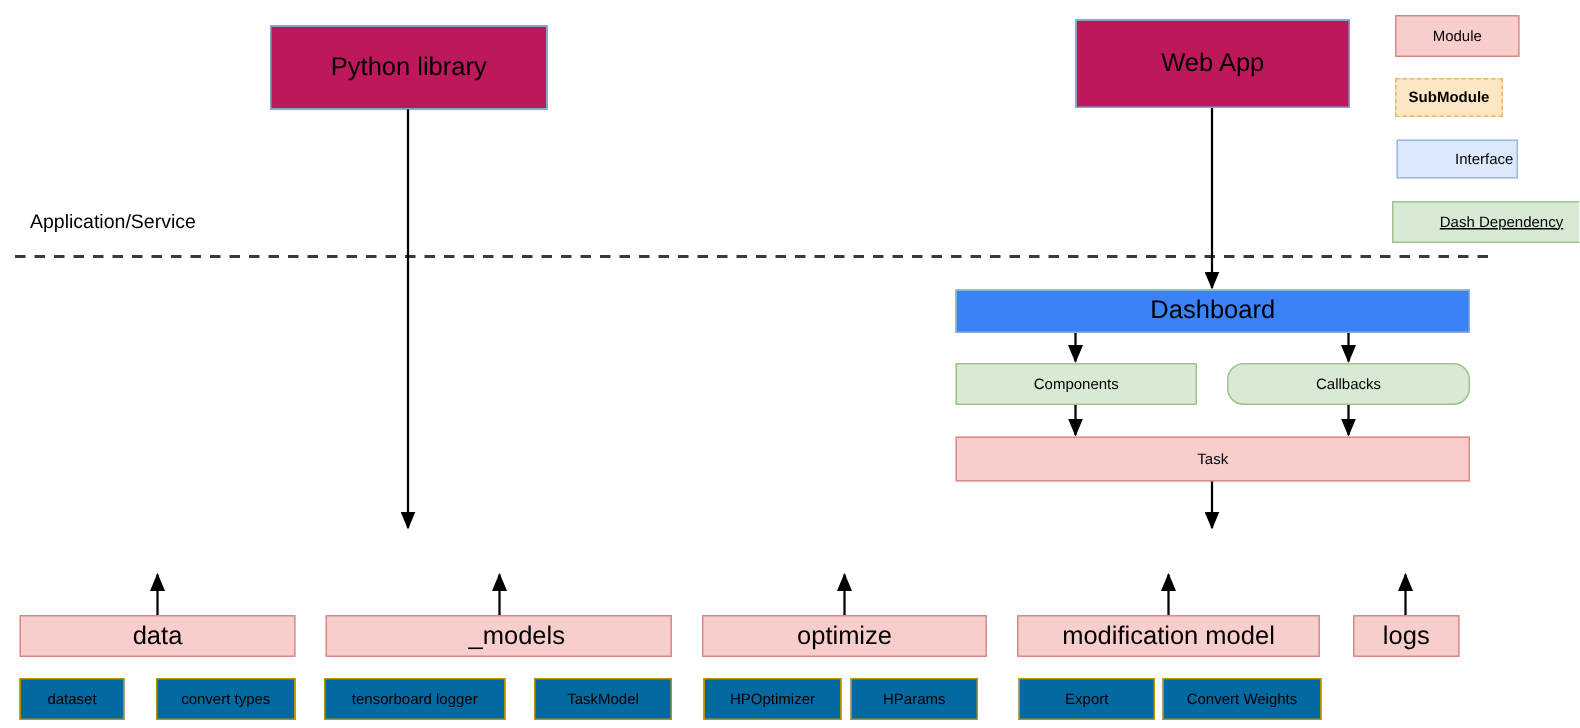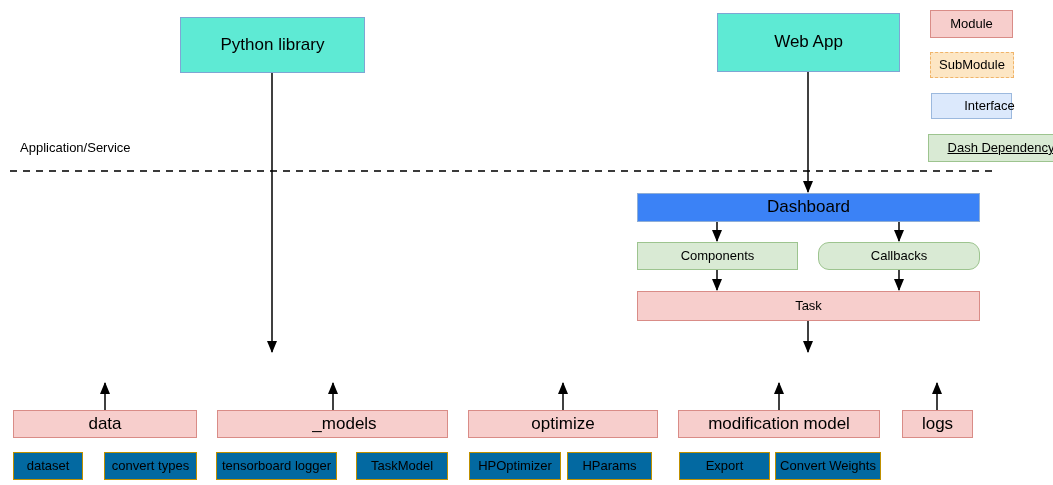--- a/index.html
+++ b/index.html
@@ -4,42 +4,42 @@
 <style>
   html,body{margin:0;padding:0;background:#ffffff;}
   #canvas{
     position:relative;width:1053px;height:485px;background:#ffffff;overflow:hidden;
     font-family:"Liberation Sans",sans-serif;color:#000000;
   }
   .box{
     position:absolute;box-sizing:border-box;display:flex;align-items:center;justify-content:center;
     text-align:center;white-space:nowrap;line-height:1.1;
   }
-  .app{background:#5eead4;border:1px solid #7EA6D4;font-size:17px;}
+  .app{background:#be185d;border:1px solid #7EA6D4;font-size:17px;}
   .iface{background:#3b82f6;border:1px solid #8FAED6;}
   .module{background:#F7CECC;border:1px solid #D98C87;}
   .green{background:#D9EAD4;border:1px solid #9DC48F;}
   .sub{background:#0369a1;border:1px solid #BF9000;}
   .big{font-size:17px;}
-  .small{font-size:13px;}
+  .small{font-size:10px;}
   .legend-sub{background:#FDE6C4;border:1px dashed #F0B469;}
   .legend-iface{background:#DCE9FC;border:1px solid #9CB9DE;}
   #section-label{position:absolute;left:20px;top:140px;font-size:13px;}
   svg.overlay{position:absolute;left:0;top:0;pointer-events:none;}
 </style>
 </head>
 <body>
 
 <div id="canvas">
 
   <div class="box app" style="left:180px;top:17px;width:185px;height:56px;">Python library</div>
   <div class="box app" style="left:717px;top:13px;width:183px;height:59px;">Web App</div>
 
   <div class="box module small" style="left:930px;top:10px;width:83px;height:28px;">Module</div>
-  <div class="box legend-sub small" style="left:930px;top:52px;width:84px;height:26px;">SubModule</div>
+  <div class="box legend-sub small" style="left:930px;top:52px;width:72px;height:26px;font-weight:bold;">SubModule</div>
   <div class="box legend-iface small" style="left:931px;top:93px;width:81px;height:26px;padding-left:36px;">Interface</div>
   <div class="box green small" style="left:928px;top:134px;width:146px;height:28px;text-decoration:underline;">Dash Dependency</div>
 
   <div id="section-label">Application/Service</div>
 
   <div class="box iface big" style="left:637px;top:193px;width:343px;height:29px;">Dashboard</div>
   <div class="box green small" style="left:637px;top:242px;width:161px;height:28px;">Components</div>
   <div class="box green small" style="left:818px;top:242px;width:162px;height:28px;border-radius:11px;">Callbacks</div>
   <div class="box module small" style="left:637px;top:291px;width:343px;height:30px;">Task</div>
 

